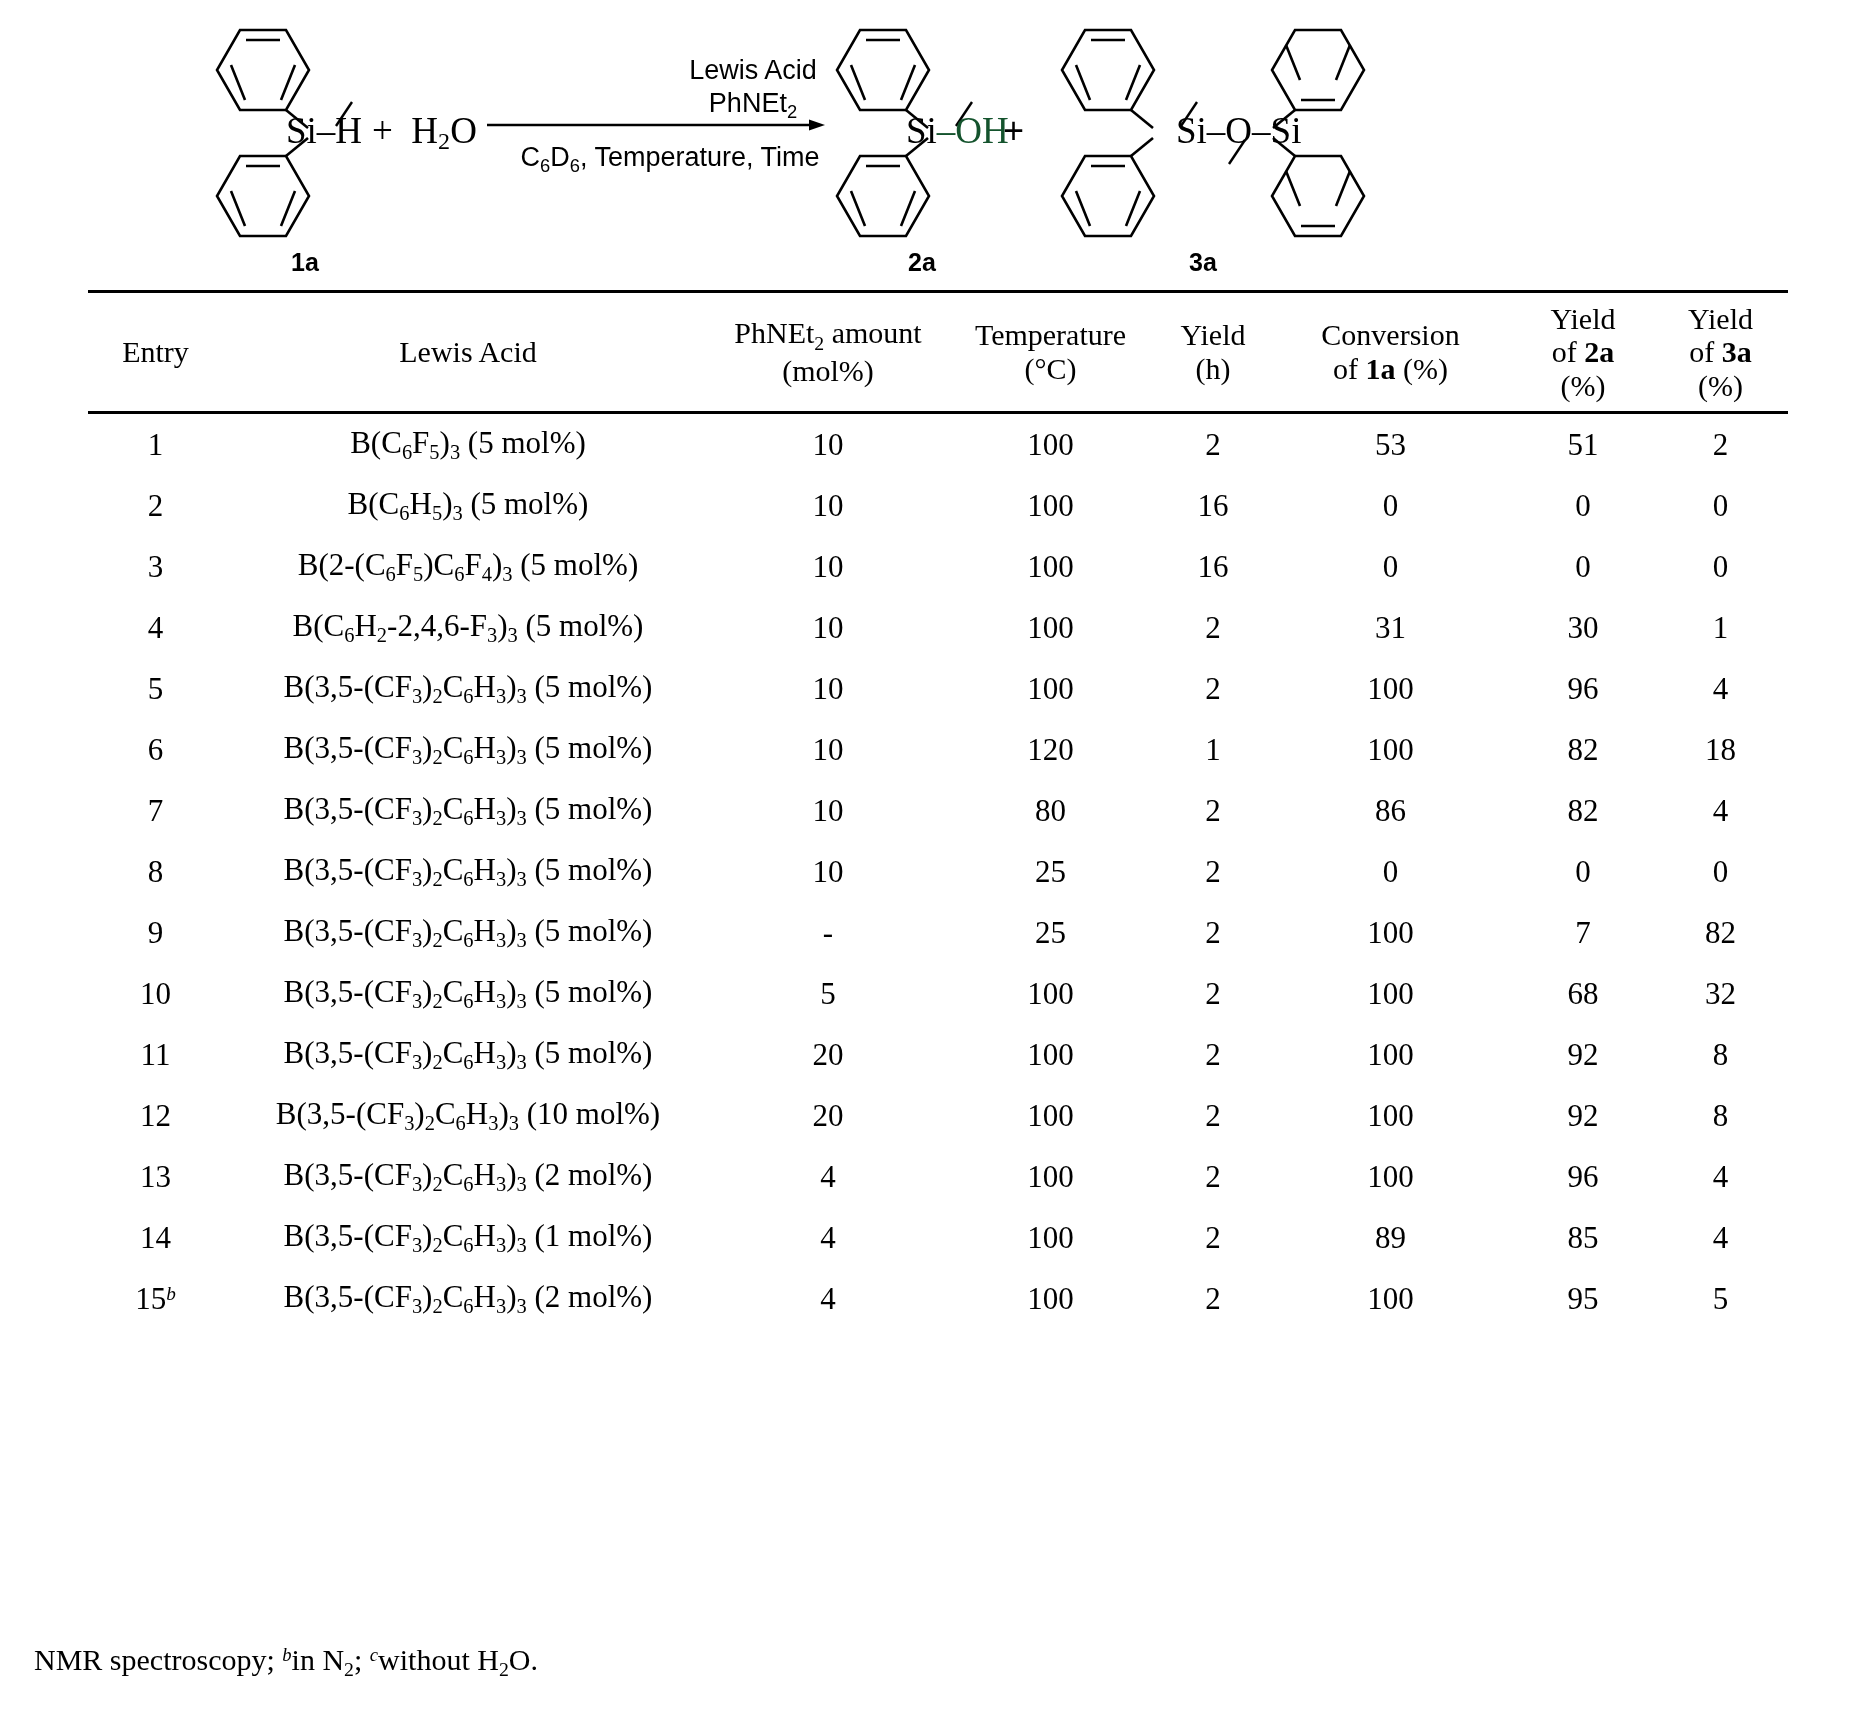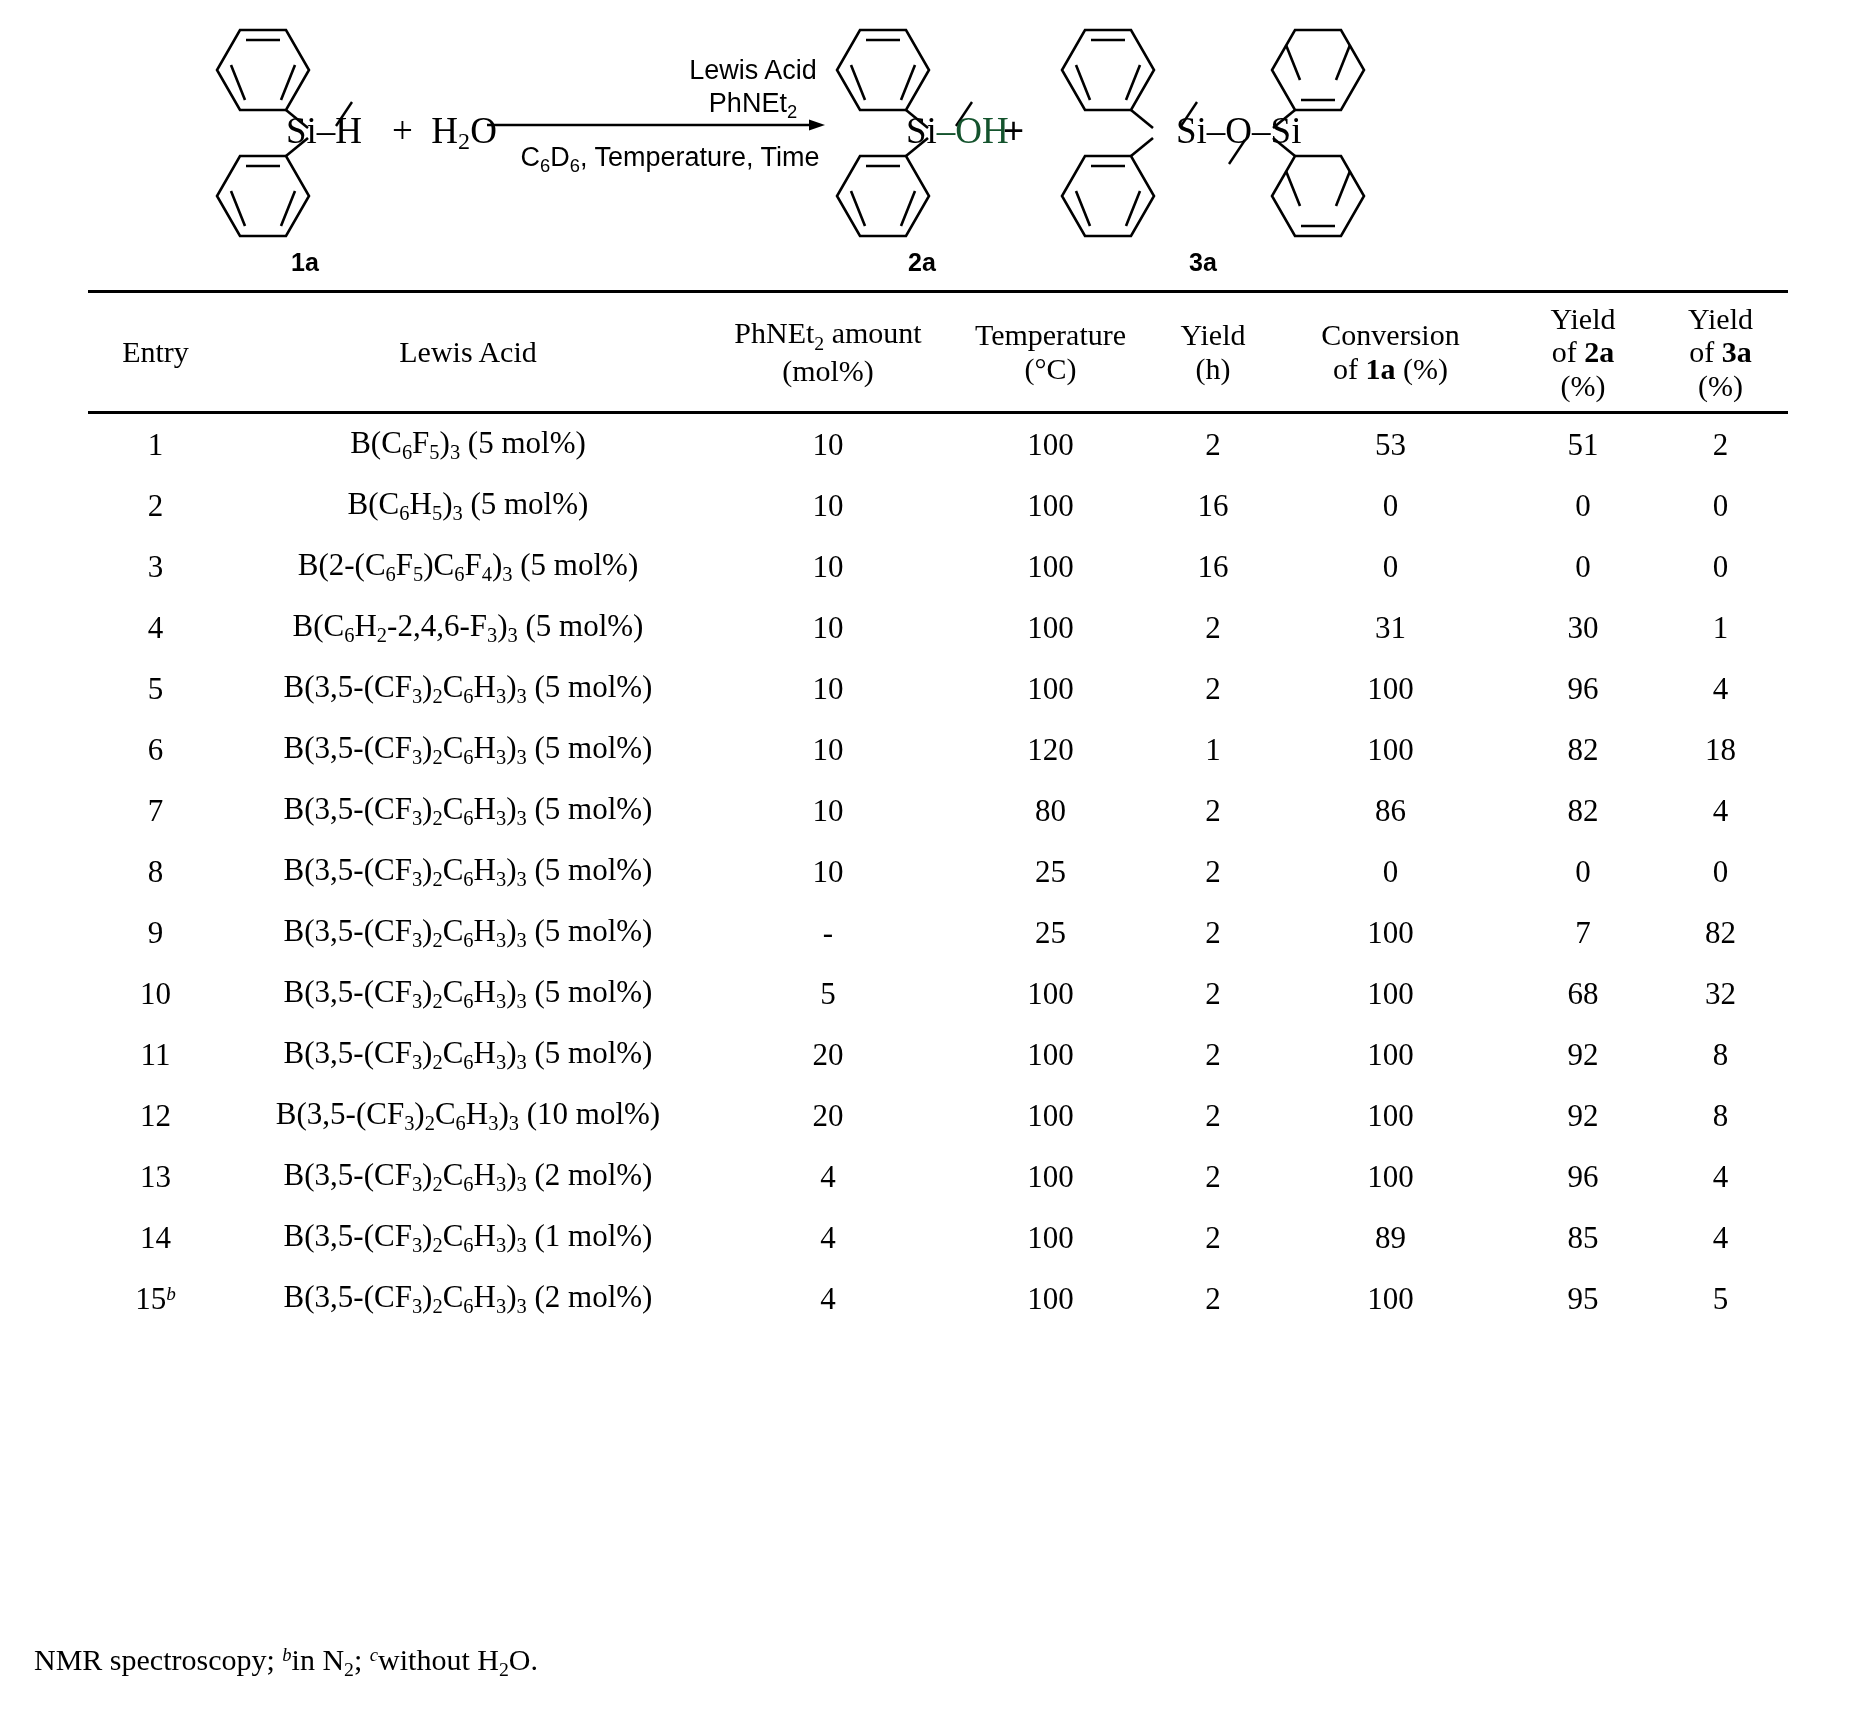--- a/index.html
+++ b/index.html
@@ -138,21 +138,21 @@
       <line x1="86" y1="148" x2="108" y2="130"></line>
     </g>
 
     <g stroke="#000" stroke-width="2.4">
       <line x1="136" y1="118" x2="152" y2="94"></line>
     </g>
   </svg>
   <div class="atomlbl" style="position:absolute;left:286px;top:112px;">
     <span>Si–H</span>
   </div>
-  <div class="atomlbl" style="position:absolute;left:392px;top:112px;font-size:37px;">
+  <div class="atomlbl" style="position:absolute;left:372px;top:112px;font-size:37px;">
     +&nbsp; H<sub style="font-size:0.65em;vertical-align:-0.25em;">2</sub>O
   </div>
   <div class="cmplabel" style="left:291px;top:248px;">1a</div>
 
   <div class="arrowtext" style="left:588px;top:55px;width:330px;">Lewis Acid</div>
   <div class="arrowtext" style="left:588px;top:88px;width:330px;">PhNEt<sub>2</sub></div>
   <svg style="position:absolute;left:487px;top:118px;" width="340" height="20" viewBox="0 0 340 20">
     <line x1="0" y1="7" x2="325" y2="7" stroke="#000" stroke-width="2.6"></line>
     <polygon points="338,7 322,1.5 322,12.5" fill="#000"></polygon>
   </svg>

